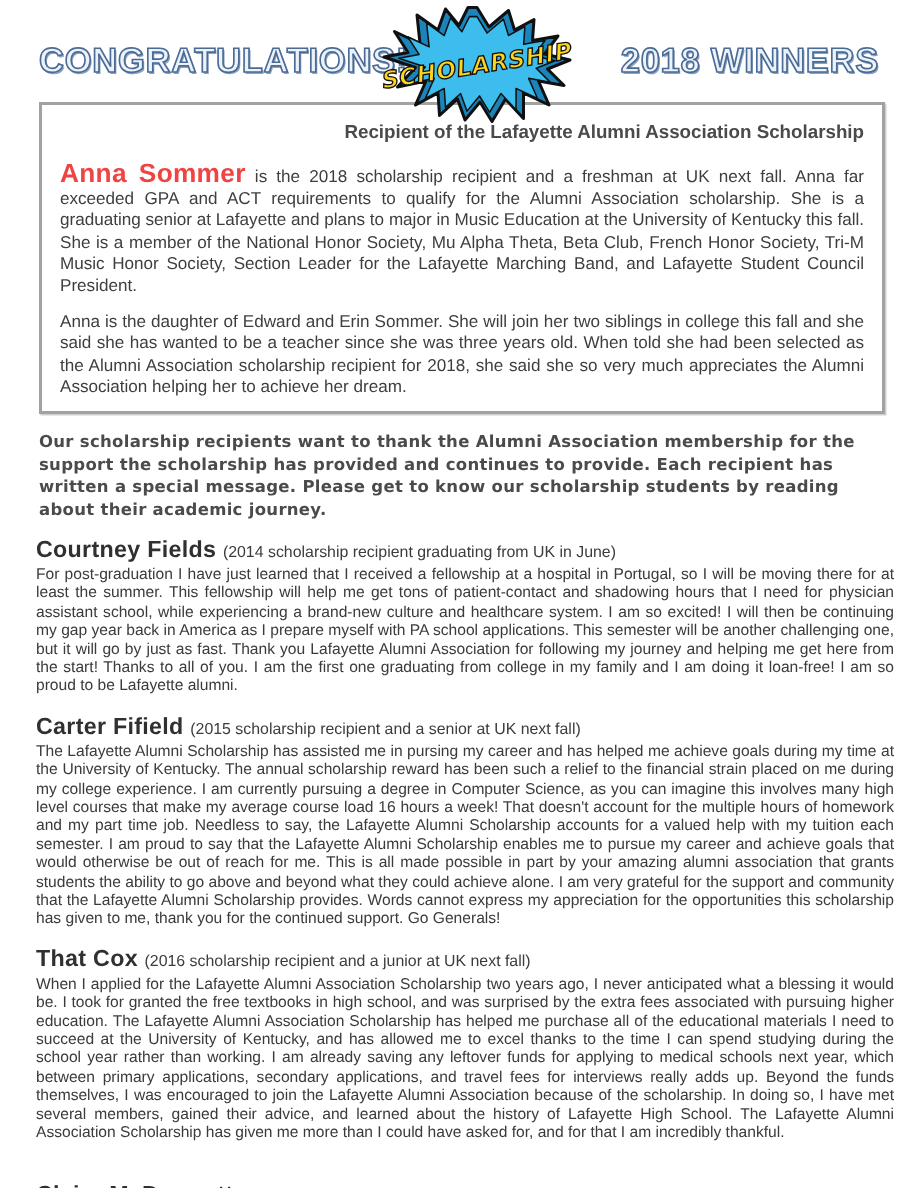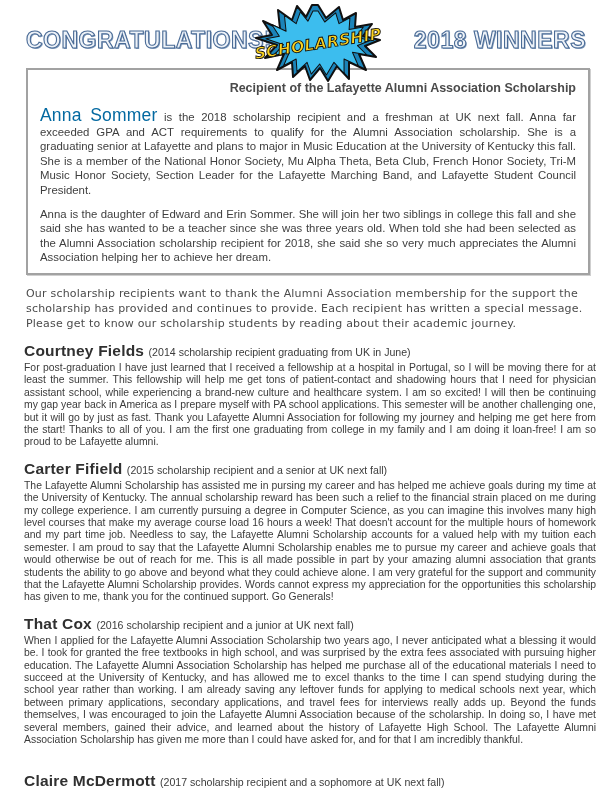--- a/index.html
+++ b/index.html
@@ -63,31 +63,31 @@
     margin: 2px 0 13px 0;
   }
   .box-par {
     font-size: 11.4px;
     line-height: 14.6px;
     color: #3e3e3e;
     text-align: justify;
   }
   .box-par + .box-par { margin-top: 9px; }
   .lead-name {
-    font-weight: normal;
+    font-weight: bold;
     font-size: 17.5px;
-    color: #0369a1;
+    color: #ef4444;
     letter-spacing: 0.2px;
   }
 
   
   .thanks {
     margin: 11px 24px 0 26px;
     font-family: "DejaVu Sans", sans-serif;
-    font-weight: normal;
+    font-weight: bold;
     font-size: 11px;
     line-height: 15px;
     letter-spacing: 0.2px;
     color: #4b4b4b;
   }
 
   
   .section { margin: 11px 16px 0 24px; }
   .section.extra-gap { margin-top: 25px; }
   .sec-header { margin-bottom: 2px; }

